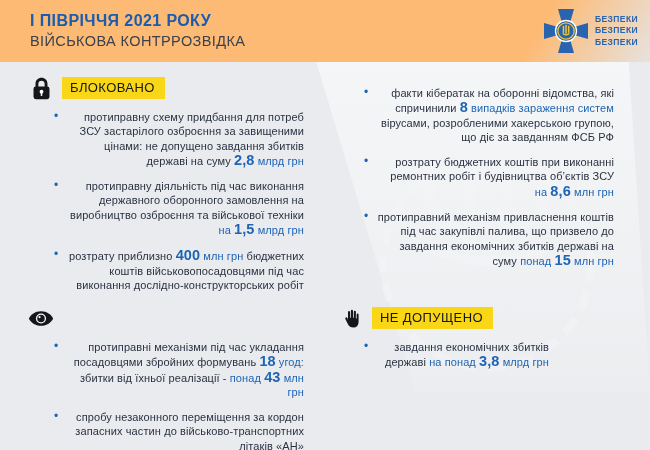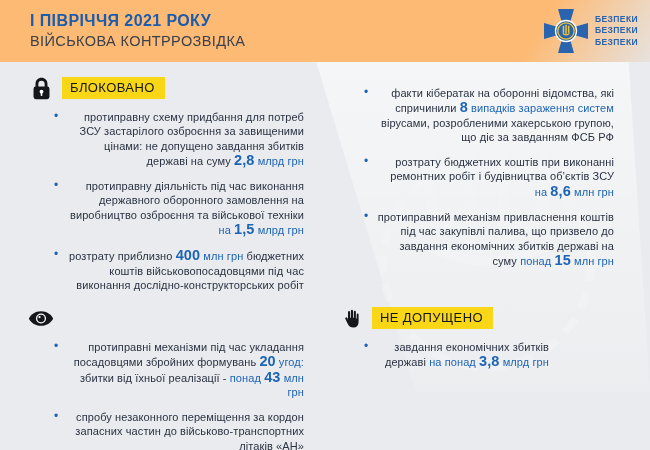--- a/index.html
+++ b/index.html
@@ -122,21 +122,21 @@
       <span class="icon">
         <svg width="26" height="17" viewBox="0 0 30 18">
           <path d="M15 .5C8.3.5 3 4.4 1 9c2 4.6 7.3 8.5 14 8.5S27 13.6 29 9C27 4.4 21.7.5 15 .5z" fill="#15161a"></path>
           <circle cx="15" cy="9" r="5.8" fill="#fff"></circle>
           <circle cx="15" cy="9" r="4.3" fill="#15161a"></circle>
           <circle cx="13.3" cy="7.3" r="1.3" fill="#fff"></circle>
         </svg>
       </span>
     </div>
     <ul class="bullets">
-        <li><span class="s-n">протиправні механізми під час укладання посадовцями збройних формувань </span><span class="s-num">20</span><span class="s-b"> угод:</span><span class="s-n"> збитки від їхньої реалізації - </span><span class="s-b">понад  </span><span class="s-num">43</span><span class="s-b"> млн грн</span></li>
+        <li><span class="s-n">протиправні механізми під час укладання посадовцями збройних формувань </span><span class="s-num">18</span><span class="s-b"> угод:</span><span class="s-n"> збитки від їхньої реалізації - </span><span class="s-b">понад  </span><span class="s-num">43</span><span class="s-b"> млн грн</span></li>
         <li><span class="s-n">спробу незаконного переміщення за кордон запасних частин до військово-транспортних літаків «АН»</span></li>
       </ul>
   </div>
 
   <div class="section" id="sec3">
     <div class="sec-head">
       <span class="icon">
         <svg width="21" height="23" viewBox="0 0 24 24">
           <path d="M8 5q0-1.5 1.2-1.5T10.4 5v6.2h.9V3.4q0-1.5 1.2-1.5t1.2 1.5v7.8h.9V4.6q0-1.5 1.2-1.5T17 4.6v7.4h.9V7.6q0-1.4 1.1-1.4t1.1 1.4v8q0 6.6-6 6.6-4.4 0-6-3.3L5 12.7q-.6-1.2.5-1.8t1.9.6L8 13.6z" fill="#15161a"></path>
         </svg>

